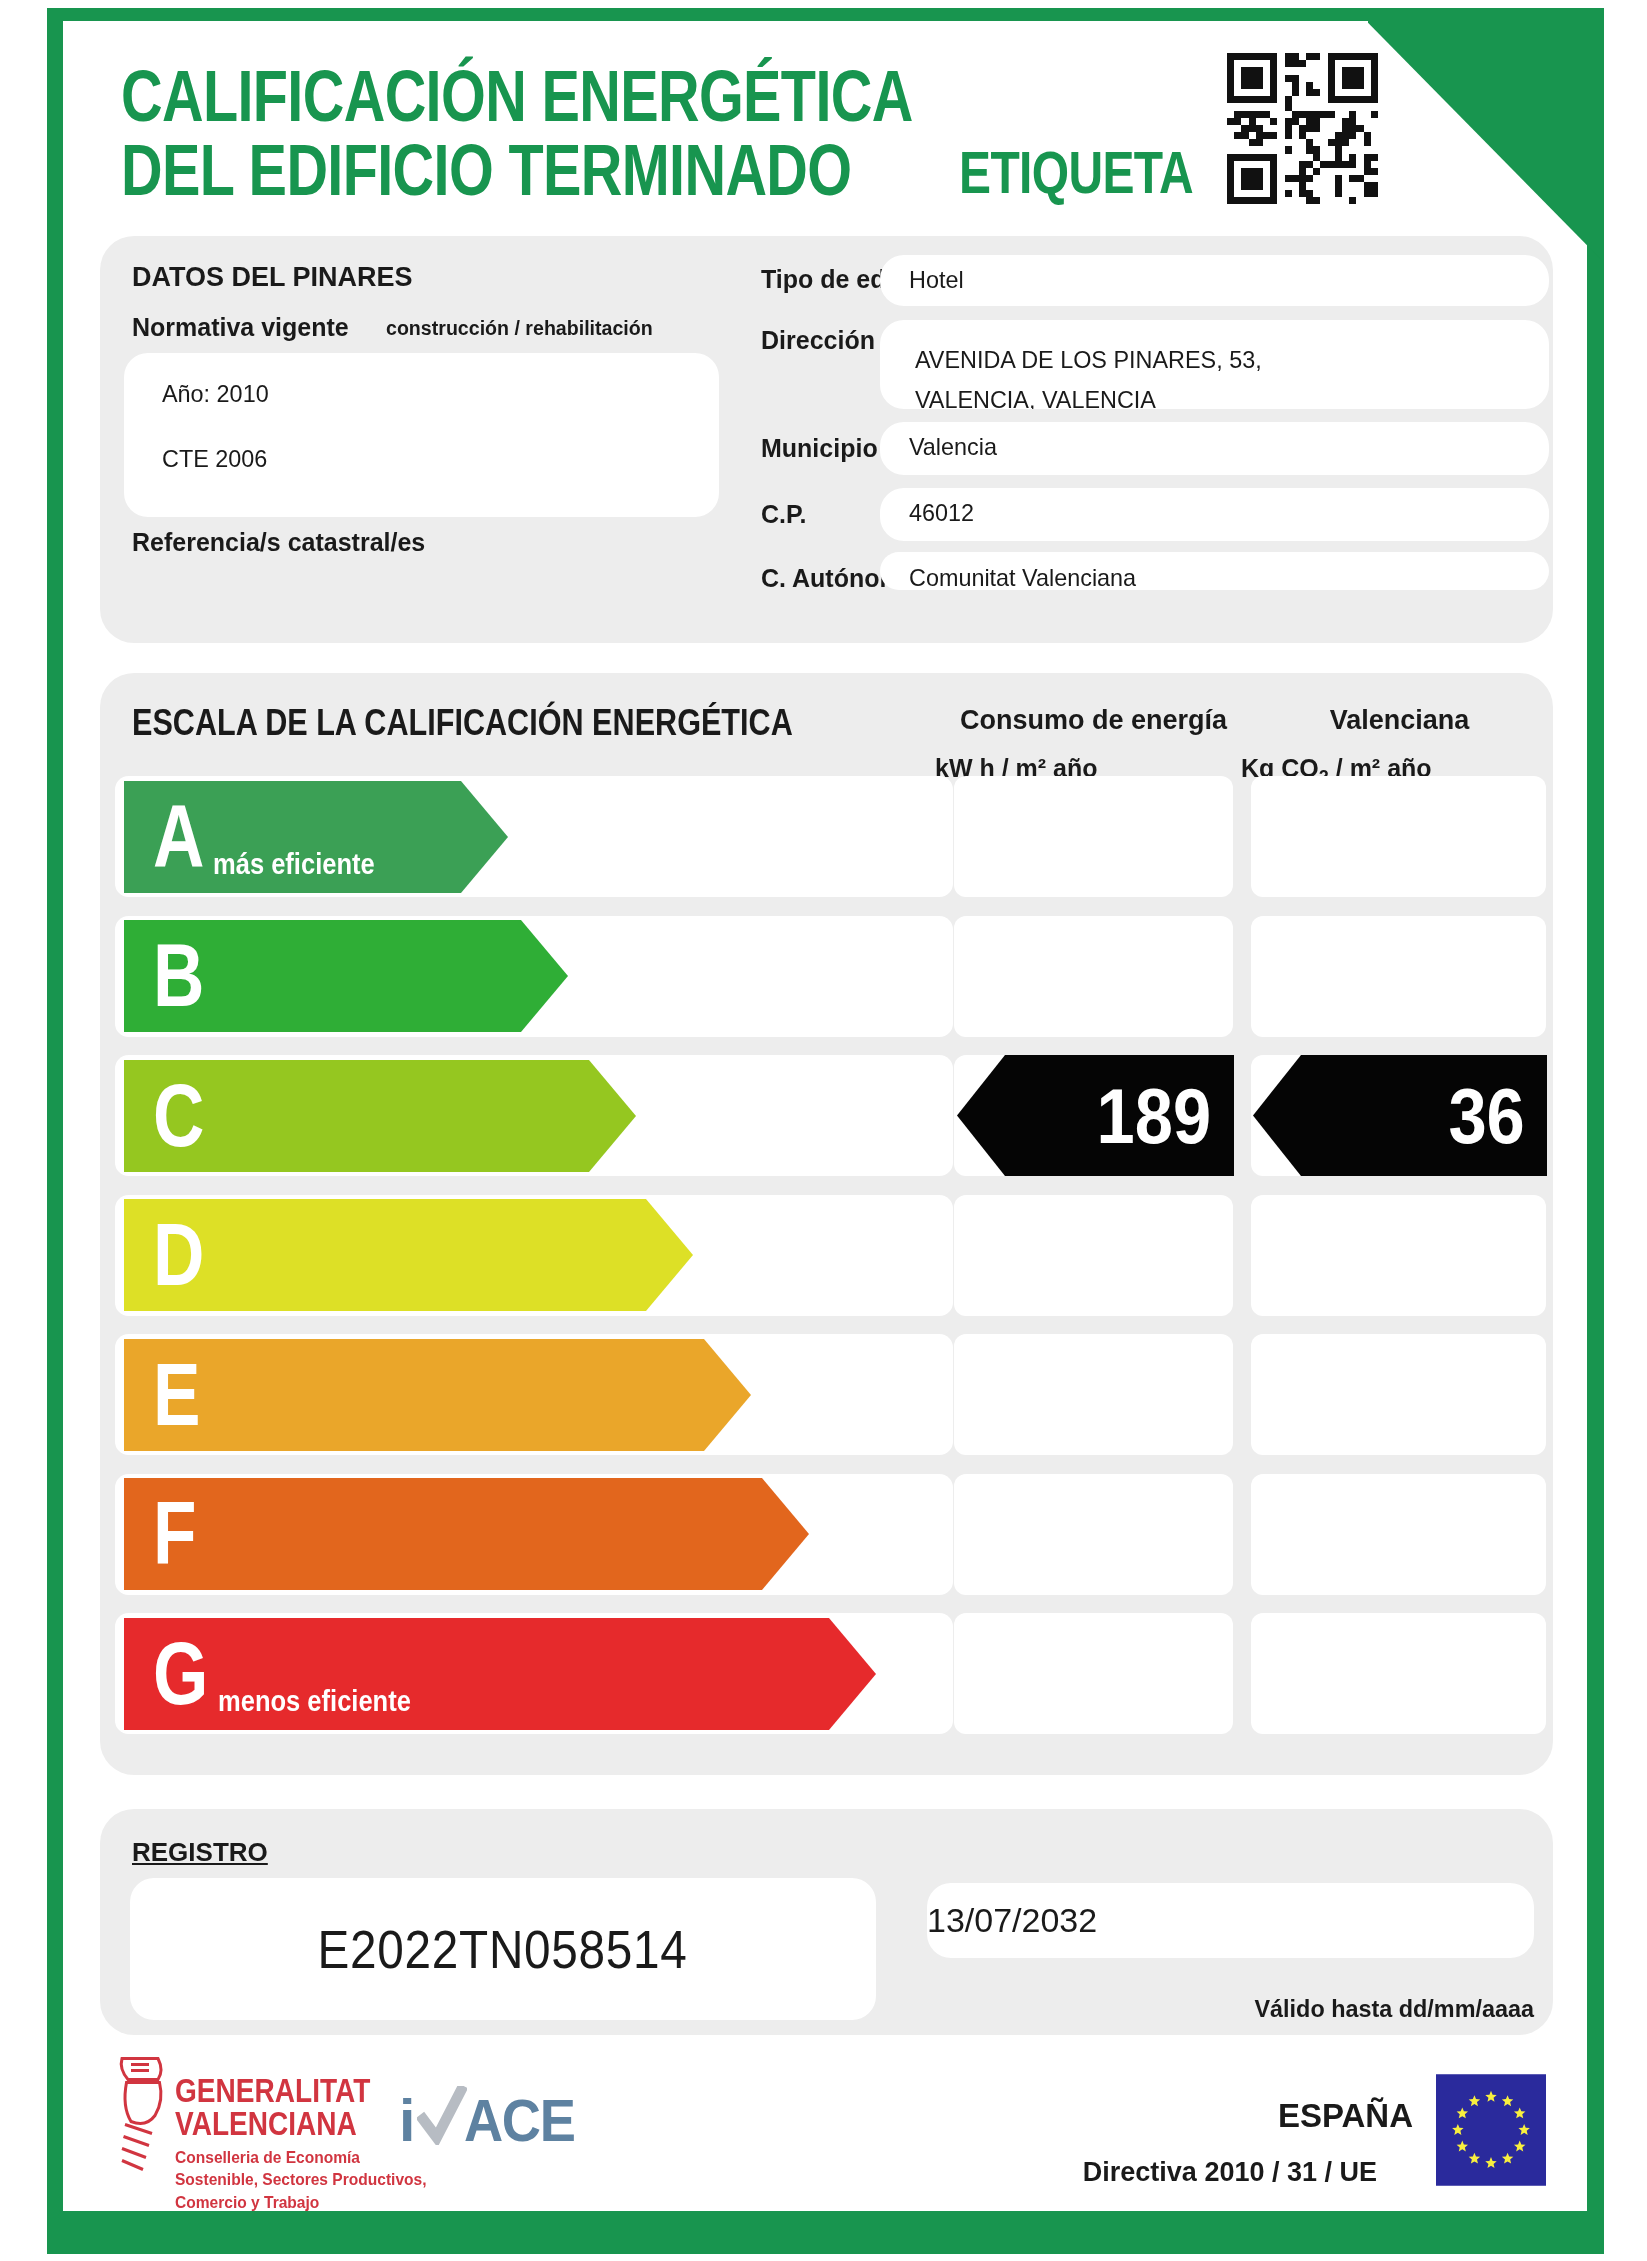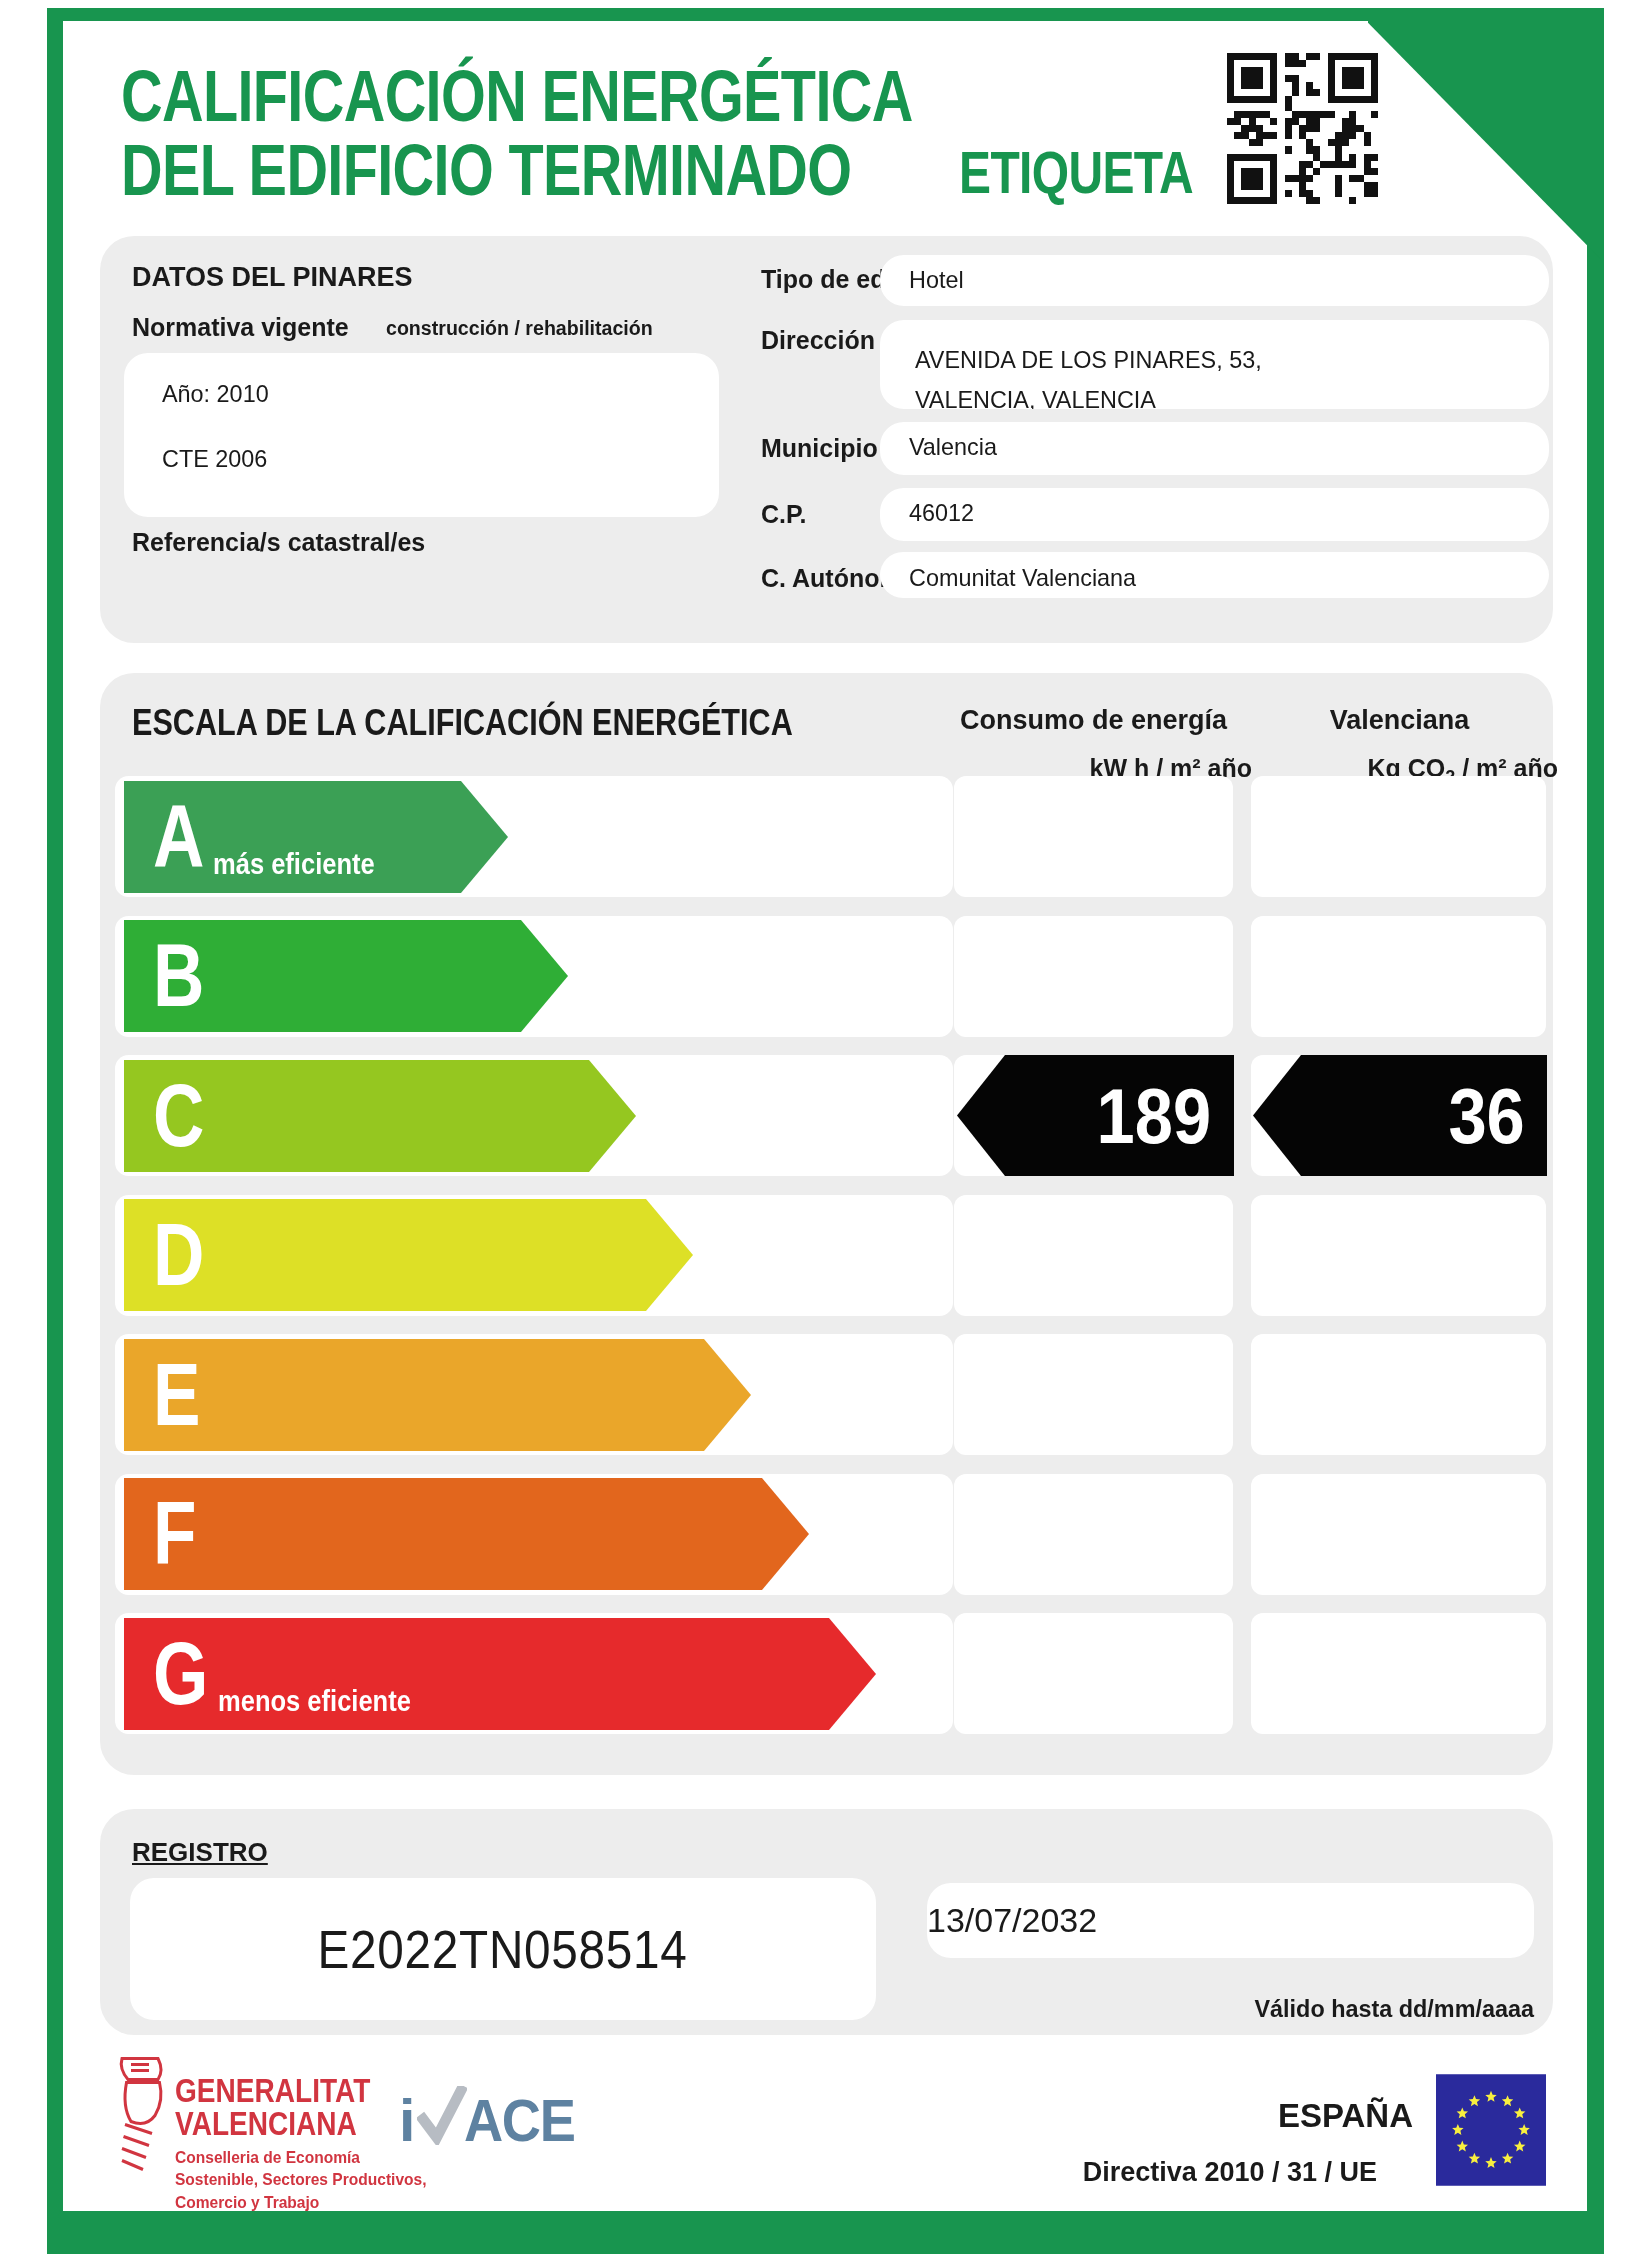--- a/index.html
+++ b/index.html
@@ -36,21 +36,21 @@
                  transform:scaleX(0.80);transform-origin:left center;}
   .arrow .note{font-weight:bold;color:#fff;font-size:29px;align-self:flex-end;
                margin-bottom:12px;margin-left:-4.5px;white-space:nowrap;transform:scaleX(0.88);transform-origin:left bottom;}
   .val-arrow{position:absolute;height:121px;background:#050505;color:#fff;display:flex;
              align-items:center;justify-content:flex-end;
              clip-path:polygon(48px 0,100% 0,100% 100%,48px 100%,0 50%);}
   .val-arrow .num{font-weight:bold;font-size:78px;margin-right:22.6px;line-height:1;
                   transform:scaleX(0.88);transform-origin:right center;}
 
   .colhead{position:absolute;text-align:center;font-weight:bold;font-size:27px;white-space:nowrap;}
-  .colunits{position:absolute;text-align:right;font-weight:bold;font-size:25px;white-space:nowrap;}
+  .colunits{position:absolute;text-align:left;font-weight:bold;font-size:25px;white-space:nowrap;}
   .sub{font-size:18px;vertical-align:-6px;}
 
   
   .reg-code{position:absolute;display:flex;align-items:center;justify-content:center;
             font-size:53px;letter-spacing:0.8px;transform-origin:center;}
   .valid-date{font-size:34px;line-height:75px;padding-right:34px;}
   .valid-note{position:absolute;font-weight:bold;font-size:23.4px;text-align:right;white-space:nowrap;}
 
   
   .gv-red{color:#D13540;font-weight:bold;}
@@ -222,21 +222,21 @@
   <div class="wbox" style="left:880px;top:422px;width:669px;height:53px;">
     <div class="val" style="position:absolute;left:29px;top:8.3px;">Valencia</div>
   </div>
 
   <div class="lbl" style="left:761px;top:500px;">C.P.</div>
   <div class="wbox" style="left:880px;top:488px;width:669px;height:53px;">
     <div class="val" style="position:absolute;left:29px;top:8.3px;">46012</div>
   </div>
 
   <div class="lbl" style="left:761px;top:564px;">C. Autónoma</div>
-  <div class="wbox" style="left:880px;top:552px;width:669px;height:46px;">
+  <div class="wbox" style="left:880px;top:552px;width:669px;height:38px;">
     <div class="val" style="position:absolute;left:29px;top:9px;">Comunitat Valenciana</div>
   </div>
 
   <div class="panel" style="left:100px;top:673px;width:1453px;height:1102px;"></div>
   <div class="sec-title" style="left:132px;top:702px;font-size:36px;transform:scaleX(0.85);transform-origin:left top;">ESCALA DE LA CALIFICACIÓN ENERGÉTICA</div>
 
   <div class="colhead" style="left:935px;top:705px;width:317px;">Consumo de energía</div>
   <div class="colunits" style="left:935px;top:754px;width:317px;">kW h / m² año</div>
   <div class="colhead" style="left:1241px;top:705px;width:317px;">Valenciana</div>
   <div class="colunits" style="left:1241px;top:754px;width:317px;">

